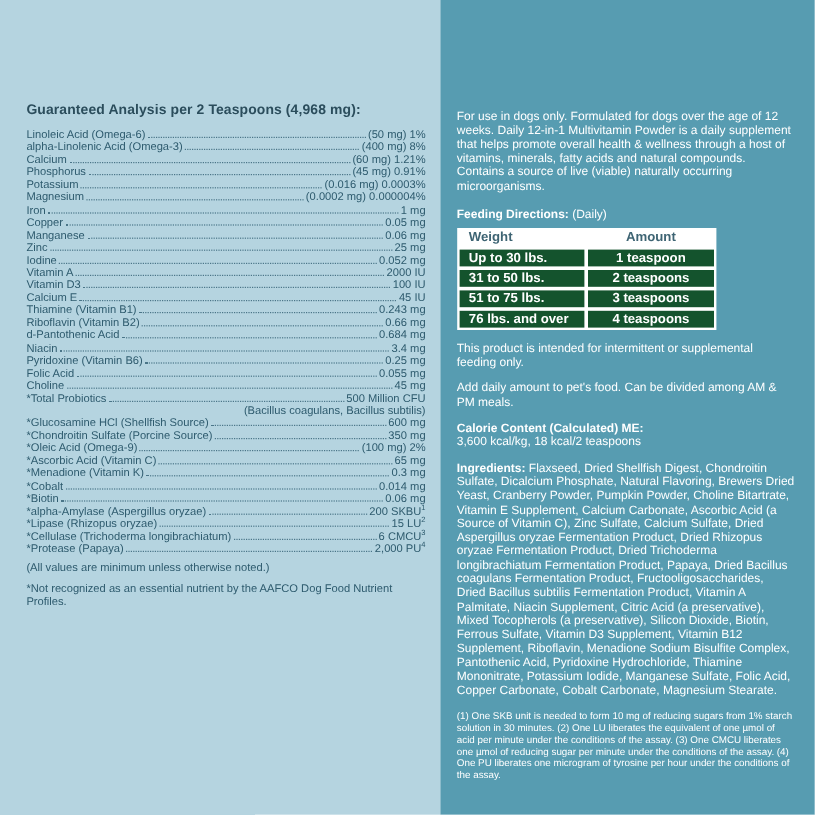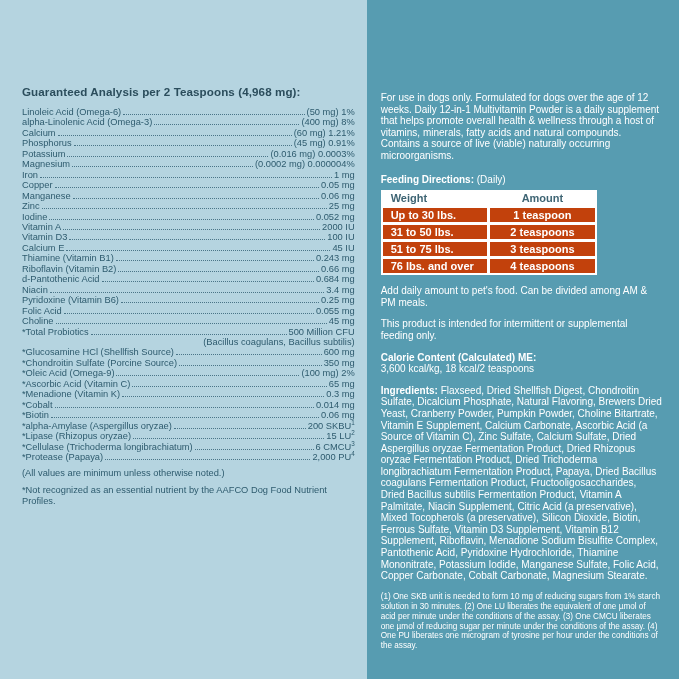--- a/index.html
+++ b/index.html
@@ -32,21 +32,21 @@
   .intro{margin:0;}
   .fd-heading{margin-top:12px;}
   .bold{font-weight:bold;}
   .feeding-table{
     margin-top:5px;width:216px;box-sizing:border-box;background:#ffffff;
     padding:2px;display:grid;grid-template-columns:1fr 1fr;gap:3px;
     font-size:11px;line-height:11px;
   }
   .ft-th{background:#ffffff;color:#3e6473;font-weight:bold;padding:1px 0 1px 8px;}
   .ft-th.c2{text-align:center;padding-left:0;}
-  .ft-td{background:#c2410c;color:#ffffff;font-weight:bold;padding:1.5px 0 1.5px 8px;}
+  .ft-td{background:#14532d;color:#ffffff;font-weight:bold;padding:1.5px 0 1.5px 8px;}
   .ft-td.c2{text-align:center;padding-left:0;}
   .feeding-notes p{margin:10px 0 0 0;}
   .calorie{margin-top:10px;}
   .calorie .cal-label{display:block;font-weight:bold;}
   .ingredients{margin-top:10px;}
   .footnotes{font-size:8.2px;line-height:9.9px;}
 </style>
 </head>
 <body>
 
@@ -240,22 +240,22 @@
       <div class="ft-td c2">1 teaspoon</div>
       <div class="ft-td">31 to 50 lbs.</div>
       <div class="ft-td c2">2 teaspoons</div>
       <div class="ft-td">51 to 75 lbs.</div>
       <div class="ft-td c2">3 teaspoons</div>
       <div class="ft-td">76 lbs. and over</div>
       <div class="ft-td c2">4 teaspoons</div>
     </div>
 
   <div class="feeding-notes">
+      <p>This product is intended for intermittent or supplemental feeding only.</p>
       <p>Add daily amount to pet's food. Can be divided among AM &amp; PM meals.</p>
-      <p>This product is intended for intermittent or supplemental feeding only.</p>
     </div>
 
   <div class="calorie">
     <span class="cal-label">Calorie Content (Calculated) ME:</span>
     <span class="cal-value">3,600 kcal/kg, 18 kcal/2 teaspoons</span>
   </div>
 
   <p class="ingredients"><span class="bold">Ingredients:</span><span> Flaxseed, Dried Shellfish Digest, Chondroitin Sulfate, Dicalcium Phosphate, Natural Flavoring, Brewers Dried Yeast, Cranberry Powder, Pumpkin Powder, Choline Bitartrate, Vitamin E Supplement, Calcium Carbonate, Ascorbic Acid (a Source of Vitamin C), Zinc Sulfate, Calcium Sulfate, Dried Aspergillus oryzae Fermentation Product, Dried Rhizopus oryzae Fermentation Product, Dried Trichoderma longibrachiatum Fermentation Product, Papaya, Dried Bacillus coagulans Fermentation Product, Fructooligosaccharides, Dried Bacillus subtilis Fermentation Product, Vitamin A Palmitate, Niacin Supplement, Citric Acid (a preservative), Mixed Tocopherols (a preservative), Silicon Dioxide, Biotin, Ferrous Sulfate, Vitamin D3 Supplement, Vitamin B12 Supplement, Riboflavin, Menadione Sodium Bisulfite Complex, Pantothenic Acid, Pyridoxine Hydrochloride, Thiamine Mononitrate, Potassium Iodide, Manganese Sulfate, Folic Acid, Copper Carbonate, Cobalt Carbonate, Magnesium Stearate.</span></p>
 
   <p class="footnotes">(1) One SKB unit is needed to form 10 mg of reducing sugars from 1% starch solution in 30 minutes. (2) One LU liberates the equivalent of one µmol of acid per minute under the conditions of the assay. (3) One CMCU liberates one µmol of reducing sugar per minute under the conditions of the assay. (4) One PU liberates one microgram of tyrosine per hour under the conditions of the assay.</p>

